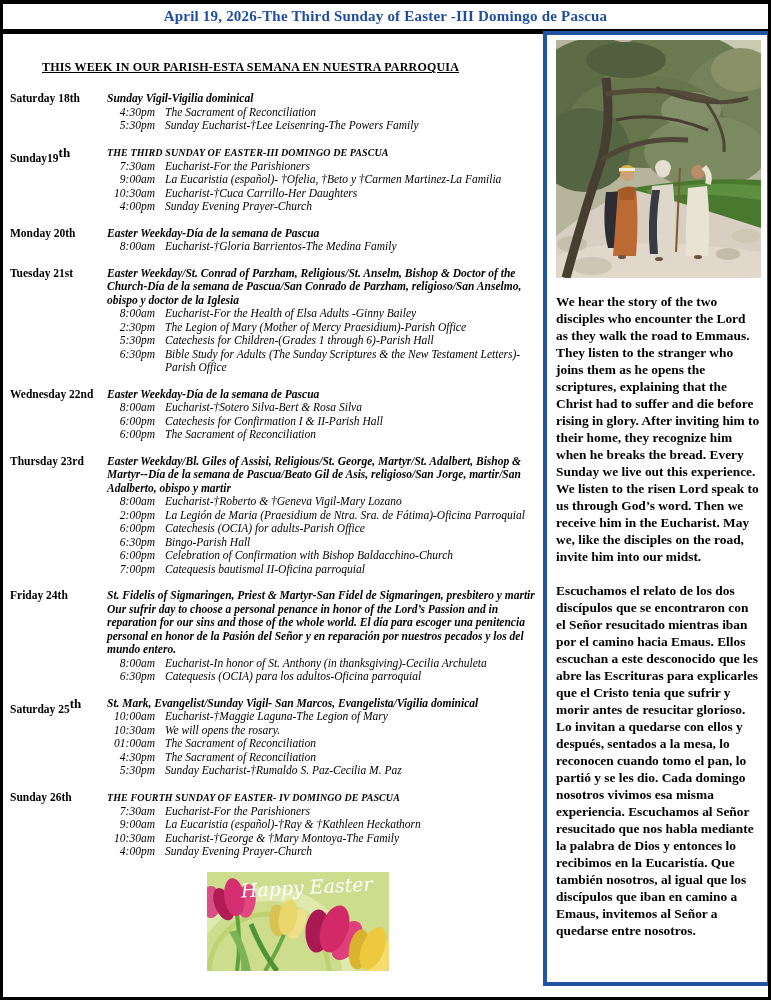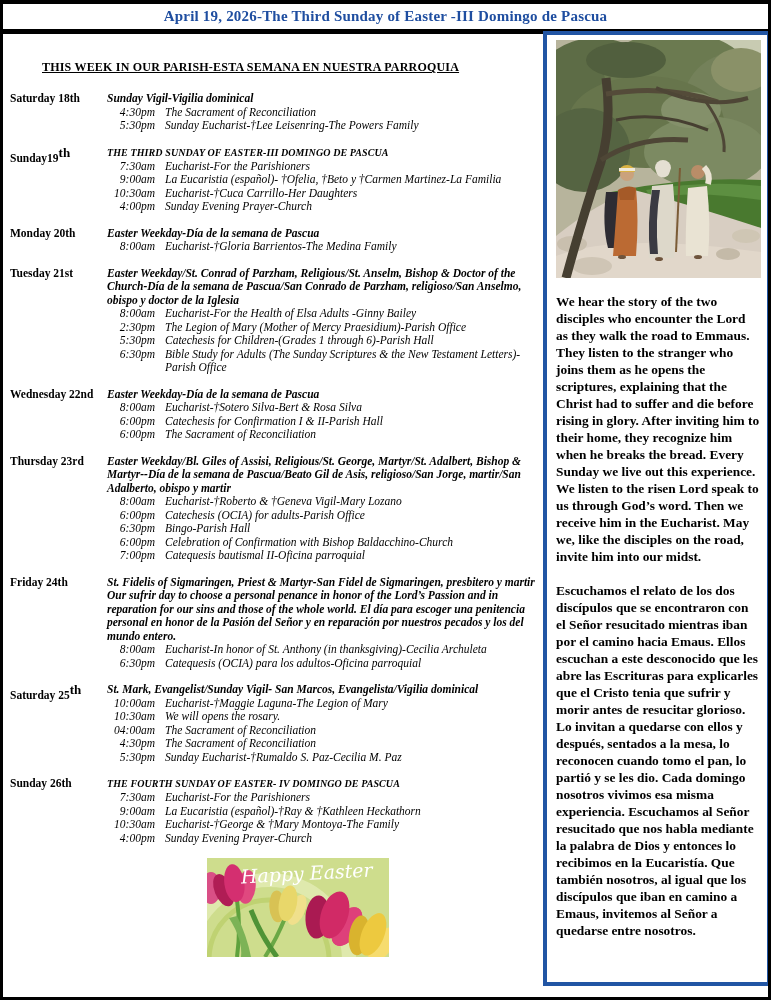--- a/index.html
+++ b/index.html
@@ -157,20 +157,24 @@
         </div>
         <div class="day-block">
           <div class="day-col">Thursday 23rd</div>
           <div class="content-col">
             <div class="day-title">Easter Weekday/Bl. Giles of Assisi, Religious/St. George, Martyr/St. Adalbert, Bishop &amp; Martyr--Día de la semana de Pascua/Beato Gil de Asis, religioso/San Jorge, martir/San Adalberto, obispo y martir</div>
             <div class="evt">
               <span class="time">8:00am</span>
               <span class="desc">Eucharist-†Roberto &amp; †Geneva Vigil-Mary Lozano</span>
             </div>
             <div class="evt">
+              <span class="time">2:00pm</span>
+              <span class="desc">La Legión de Maria (Praesidium de Ntra. Sra. de Fátima)-Oficina Parroquial</span>
+            </div>
+            <div class="evt">
               <span class="time">6:00pm</span>
               <span class="desc">Catechesis (OCIA) for adults-Parish Office</span>
             </div>
             <div class="evt">
               <span class="time">6:30pm</span>
               <span class="desc">Bingo-Parish Hall</span>
             </div>
             <div class="evt">
               <span class="time">6:00pm</span>
               <span class="desc">Celebration of Confirmation with Bishop Baldacchino-Church</span>
@@ -202,21 +206,21 @@
             <div class="day-title">St. Mark, Evangelist/Sunday Vigil- San Marcos, Evangelista/Vigilia dominical</div>
             <div class="evt">
               <span class="time">10:00am</span>
               <span class="desc">Eucharist-†Maggie Laguna-The Legion of Mary</span>
             </div>
             <div class="evt">
               <span class="time">10:30am</span>
               <span class="desc">We will opens the rosary.</span>
             </div>
             <div class="evt">
-              <span class="time">04:00am</span>
+              <span class="time">01:00am</span>
               <span class="desc">The Sacrament of Reconciliation</span>
             </div>
             <div class="evt">
               <span class="time">4:30pm</span>
               <span class="desc">The Sacrament of Reconciliation</span>
             </div>
             <div class="evt">
               <span class="time">5:30pm</span>
               <span class="desc">Sunday Eucharist-†Rumaldo S. Paz-Cecilia M. Paz</span>
             </div>

